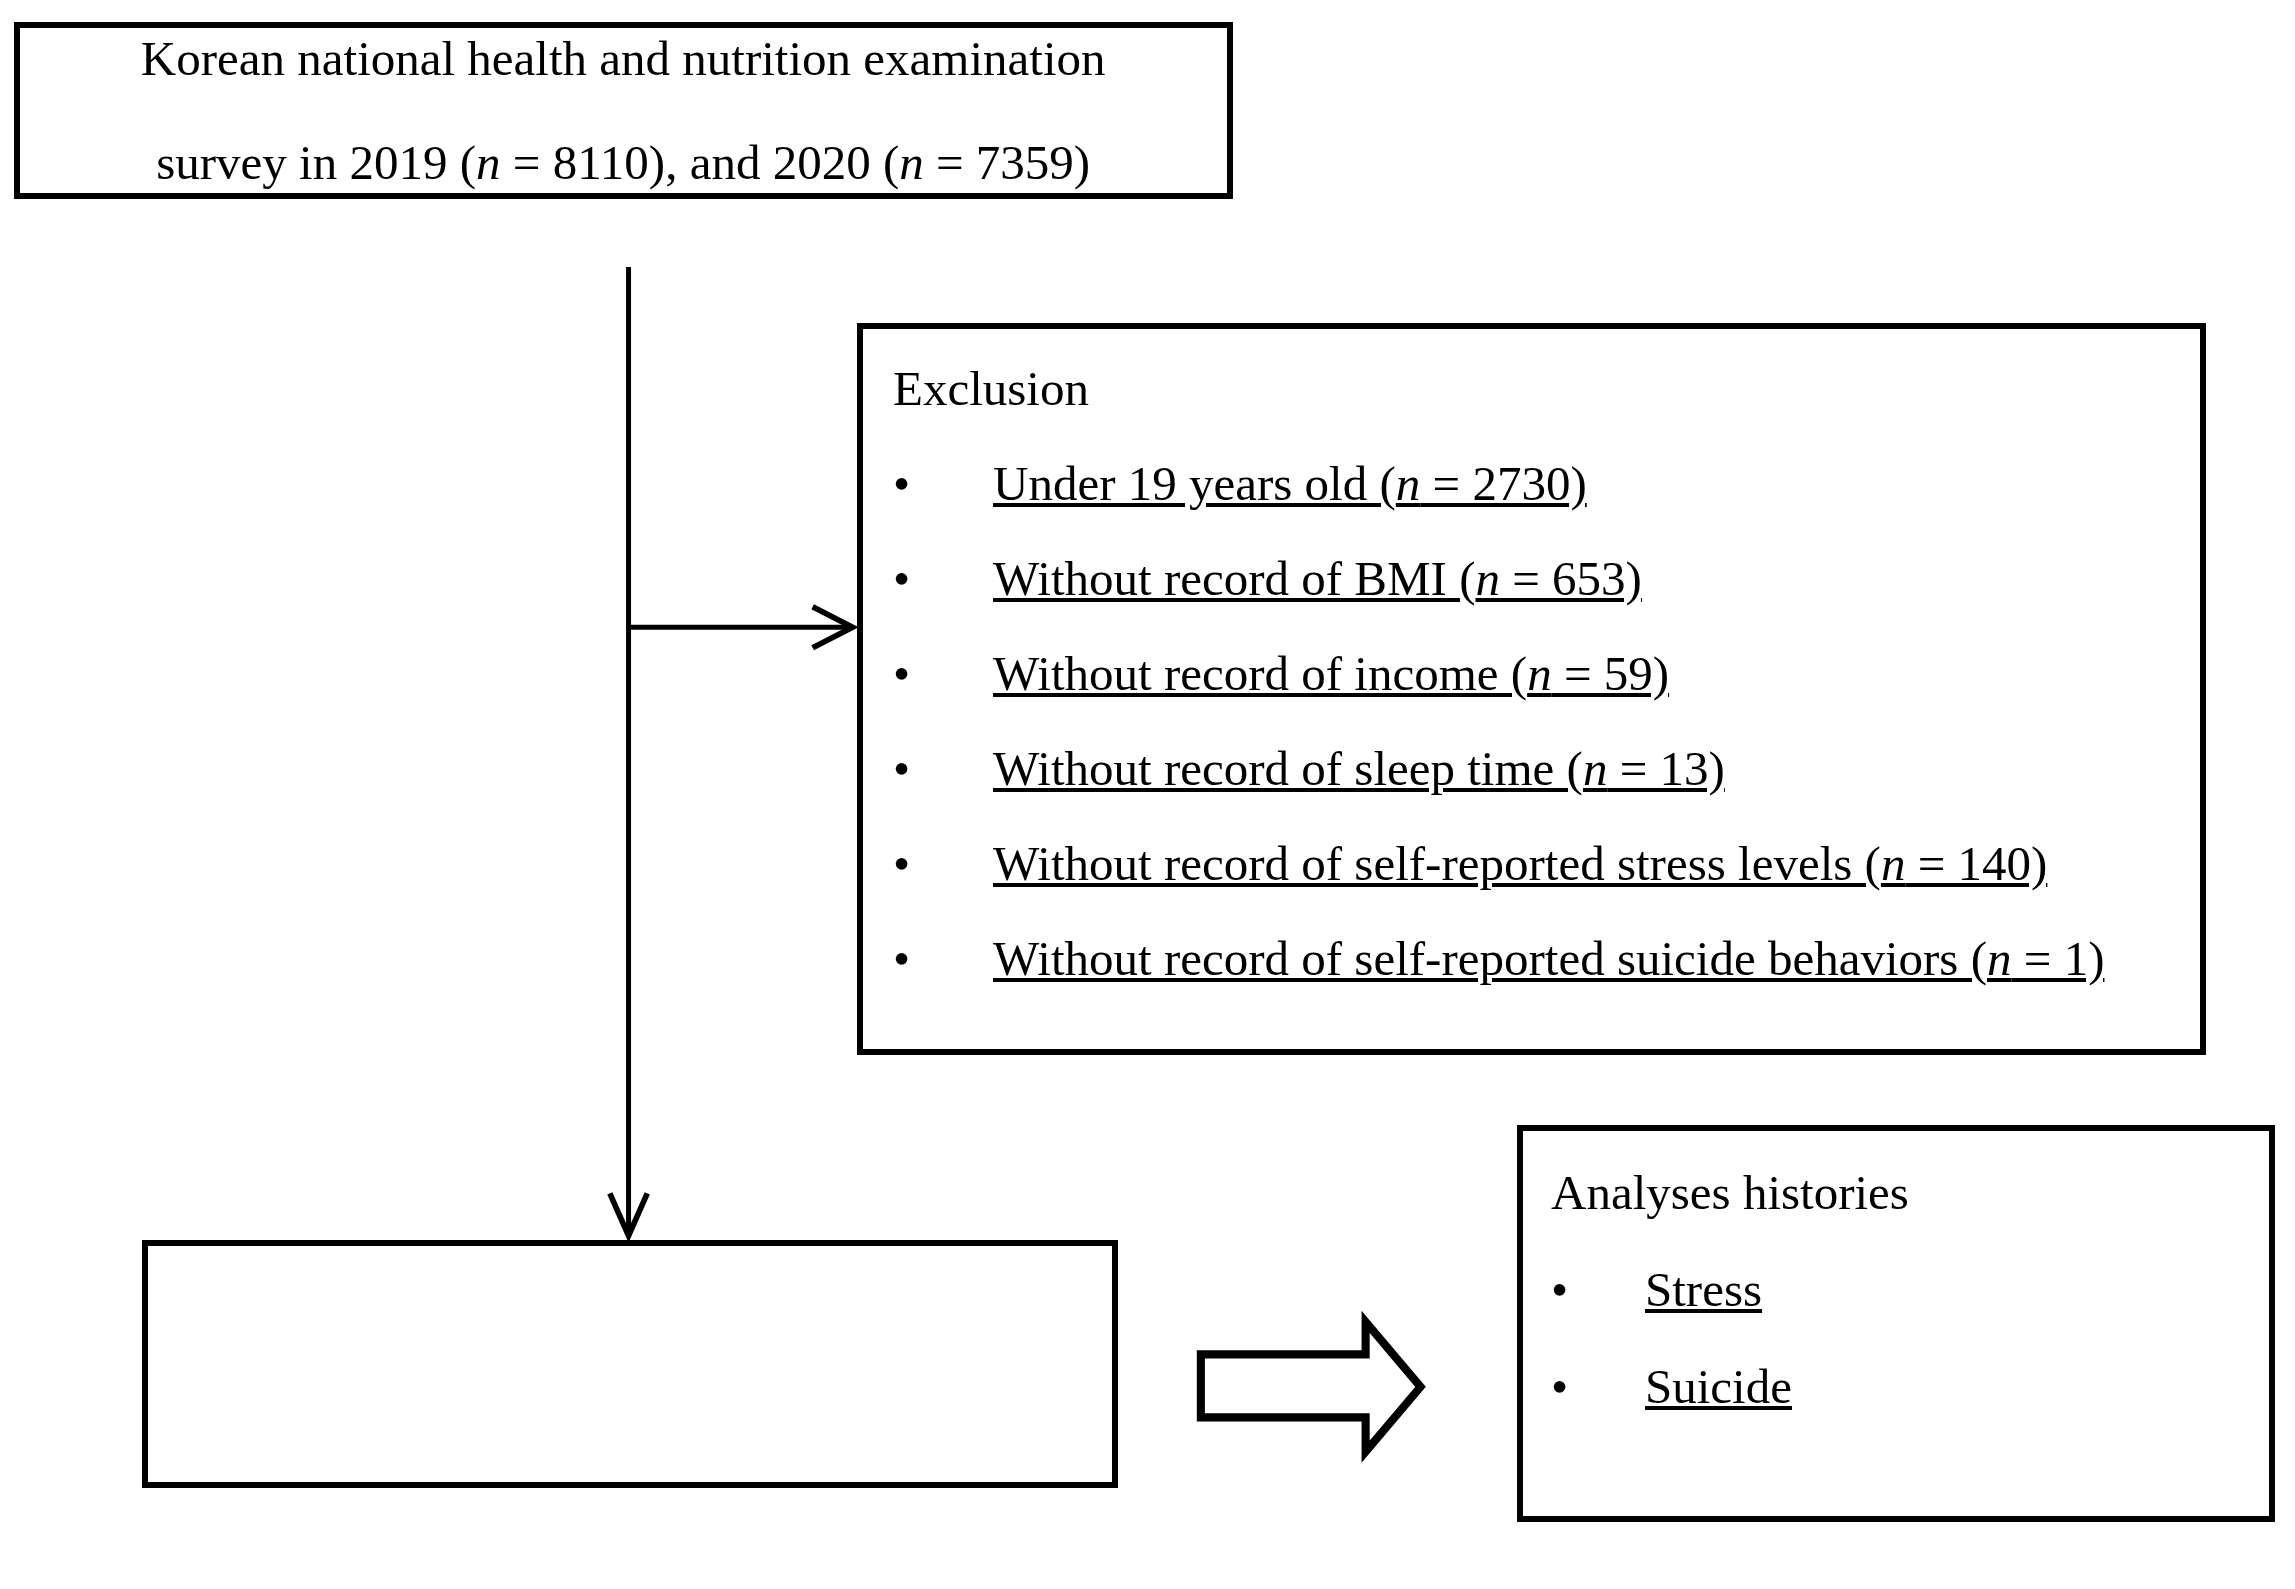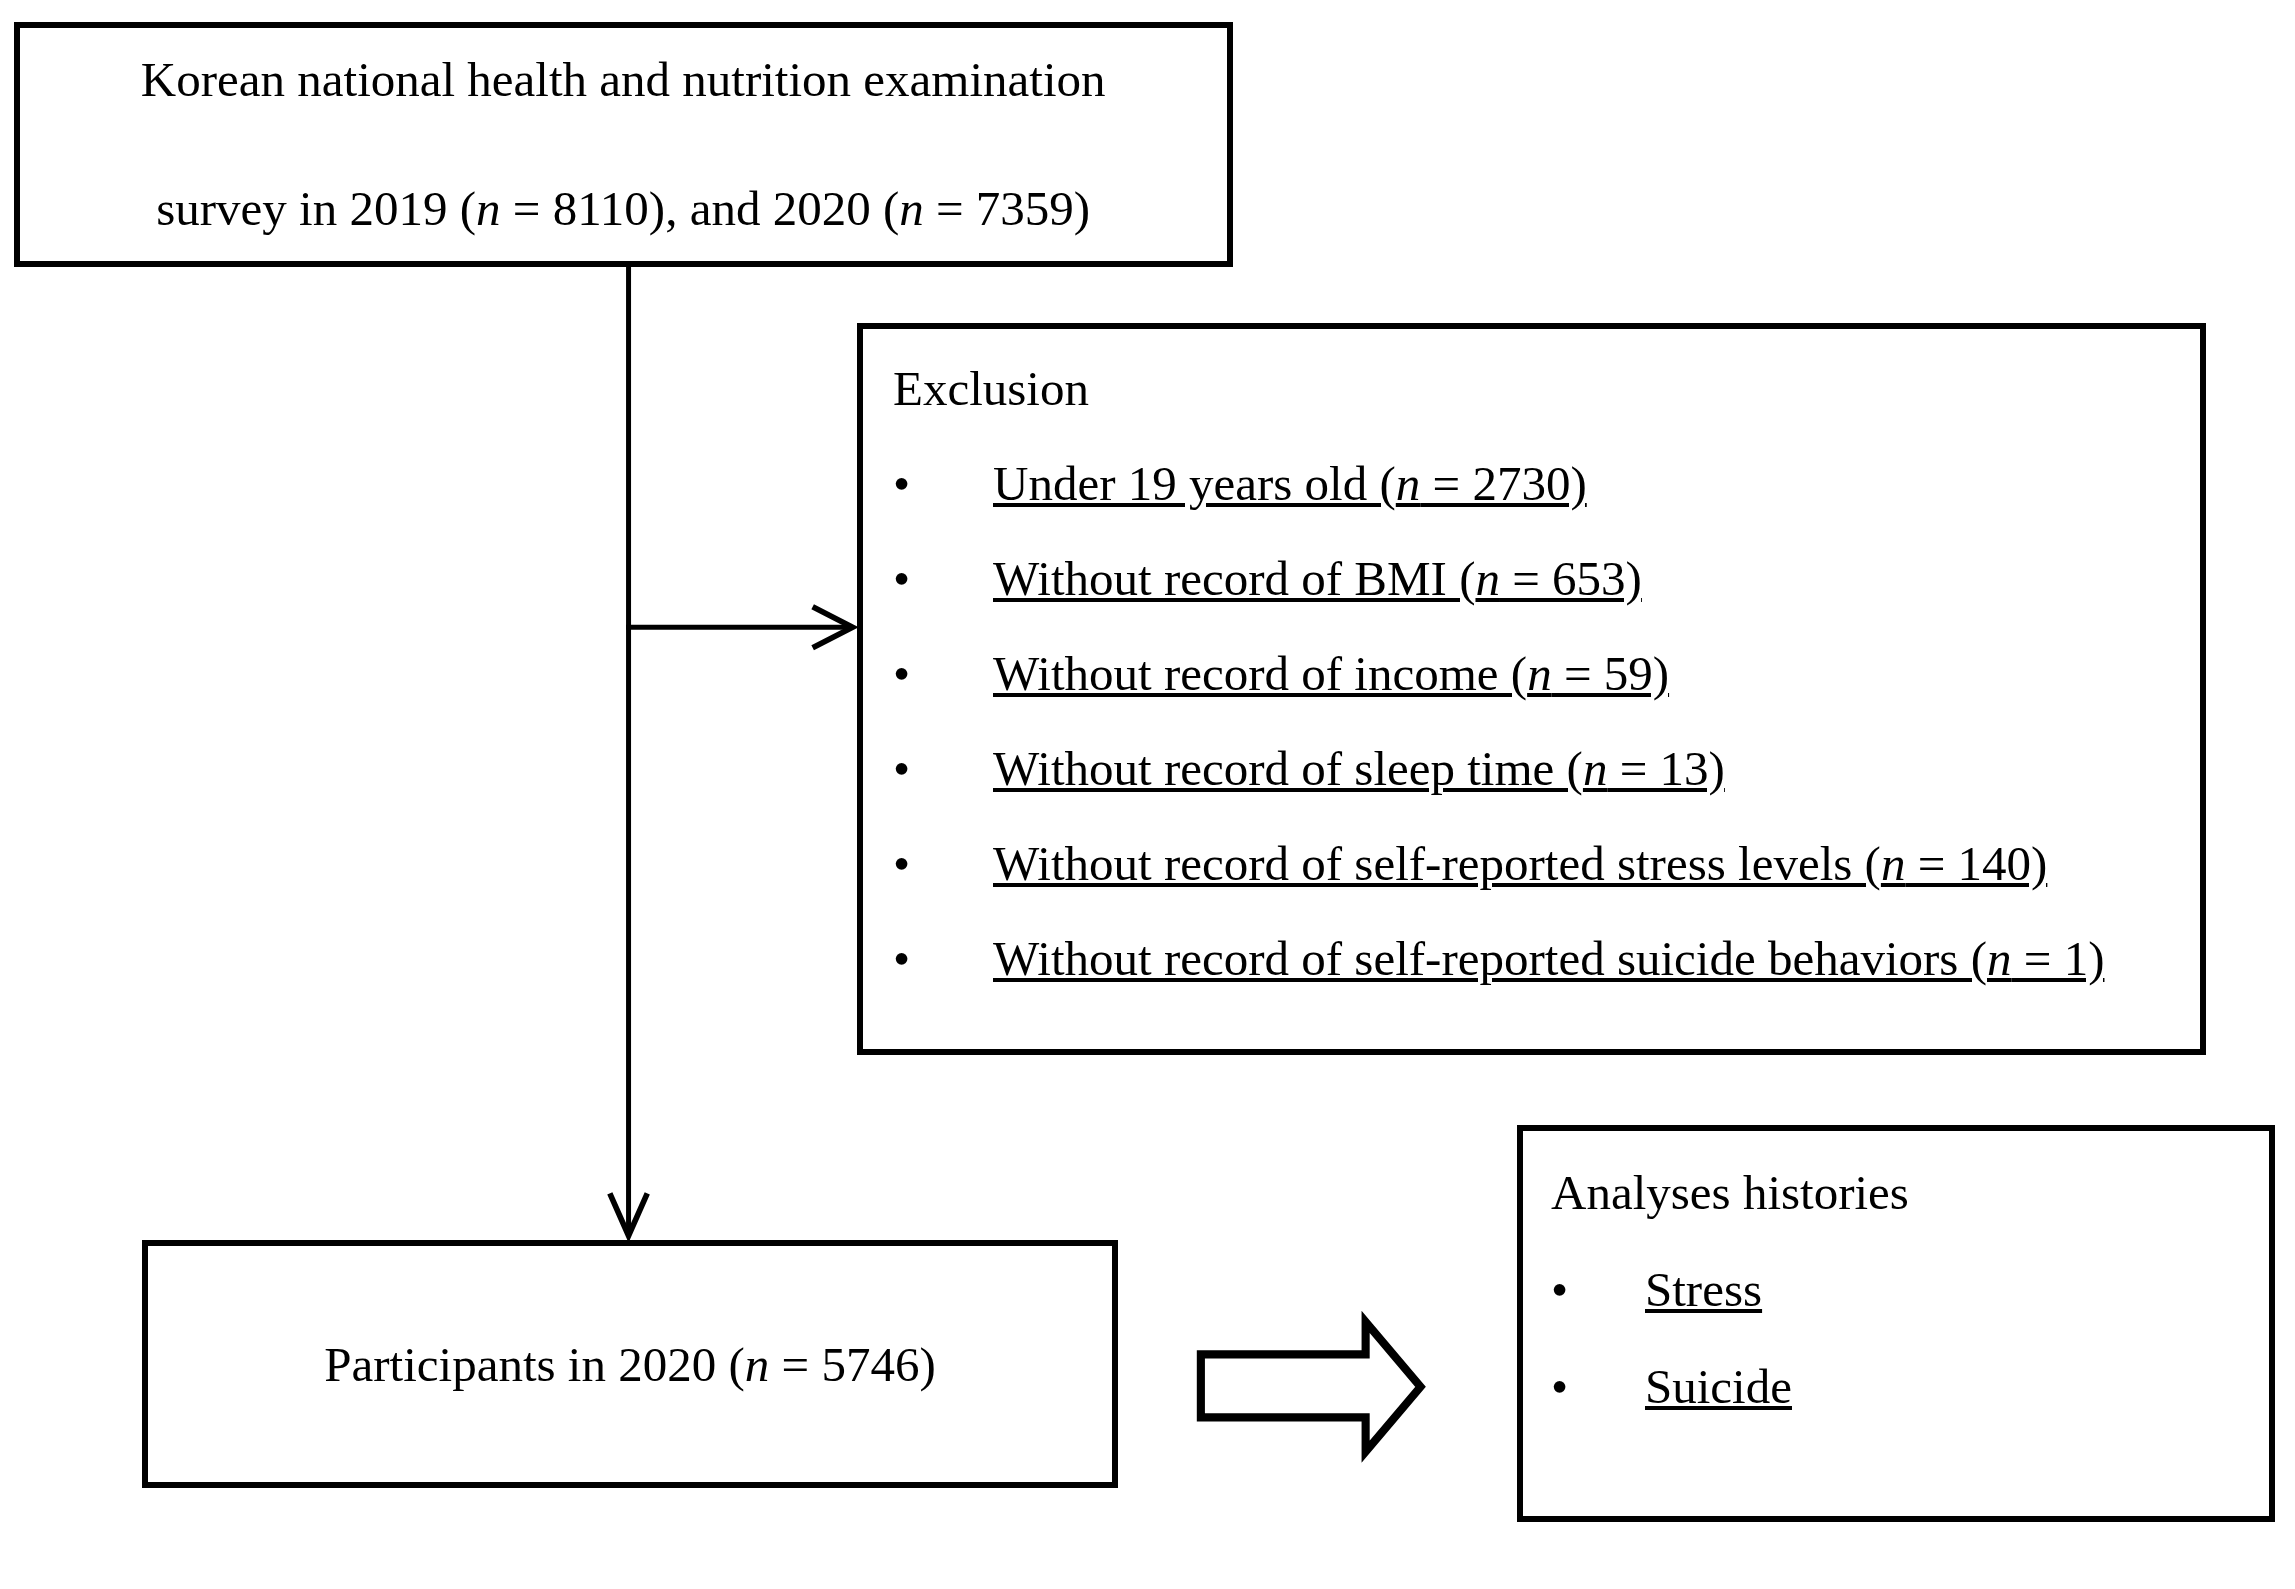--- a/index.html
+++ b/index.html
@@ -19,21 +19,21 @@
     border: 6.2px solid #000000;
     box-sizing: border-box;
   }
   .box-center {
     display: flex;
     flex-direction: column;
     justify-content: center;
     align-items: center;
     text-align: center;
   }
-  .top-box    { left: 13.7px;   top: 22px;   width: 1219px; height: 245px; line-height: 104px; justify-content: space-between; }
+  .top-box    { left: 13.7px;   top: 22px;   width: 1219px; height: 177px; line-height: 104px; }
   .excl-box   { left: 857px; top: 323px;  width: 1349px; height: 732px; line-height: 95px;
                 padding: 12px 19px 0 30px; }
   .part-box   { left: 142px;  top: 1240px; width: 976px; height: 248px; line-height: 91px; }
   .anal-box   { left: 1517px; top: 1125px; width: 758px; height: 397px; line-height: 97px;
                 padding: 12.5px 12.5px 0 28px; }
   .bullet-row { white-space: nowrap; text-decoration: underline; }
   .excl-box .dot { display: inline-block; width: 100px; }
   .anal-box .dot { display: inline-block; width: 94px; }
   .line { white-space: nowrap; }
   svg.overlay {
@@ -80,21 +80,20 @@
     </div>
     <div class="bullet-row">
       <span class="dot">•</span><span>Without record of self-reported stress levels (<i>n</i> = 140)</span>
     </div>
     <div class="bullet-row">
       <span class="dot">•</span><span>Without record of self-reported suicide behaviors (<i>n</i> = 1)</span>
     </div>
   </div>
 
   <div class="box box-center part-box">
-    <div class="line">Participants in 2020 (<i>n</i> = 5746)</div>
   </div>
 
   <div class="box anal-box">
     <div class="line">Analyses histories</div>
     <div class="bullet-row">
       <span class="dot">•</span><span>Stress</span>
     </div>
     <div class="bullet-row">
       <span class="dot">•</span><span>Suicide</span>
     </div>

